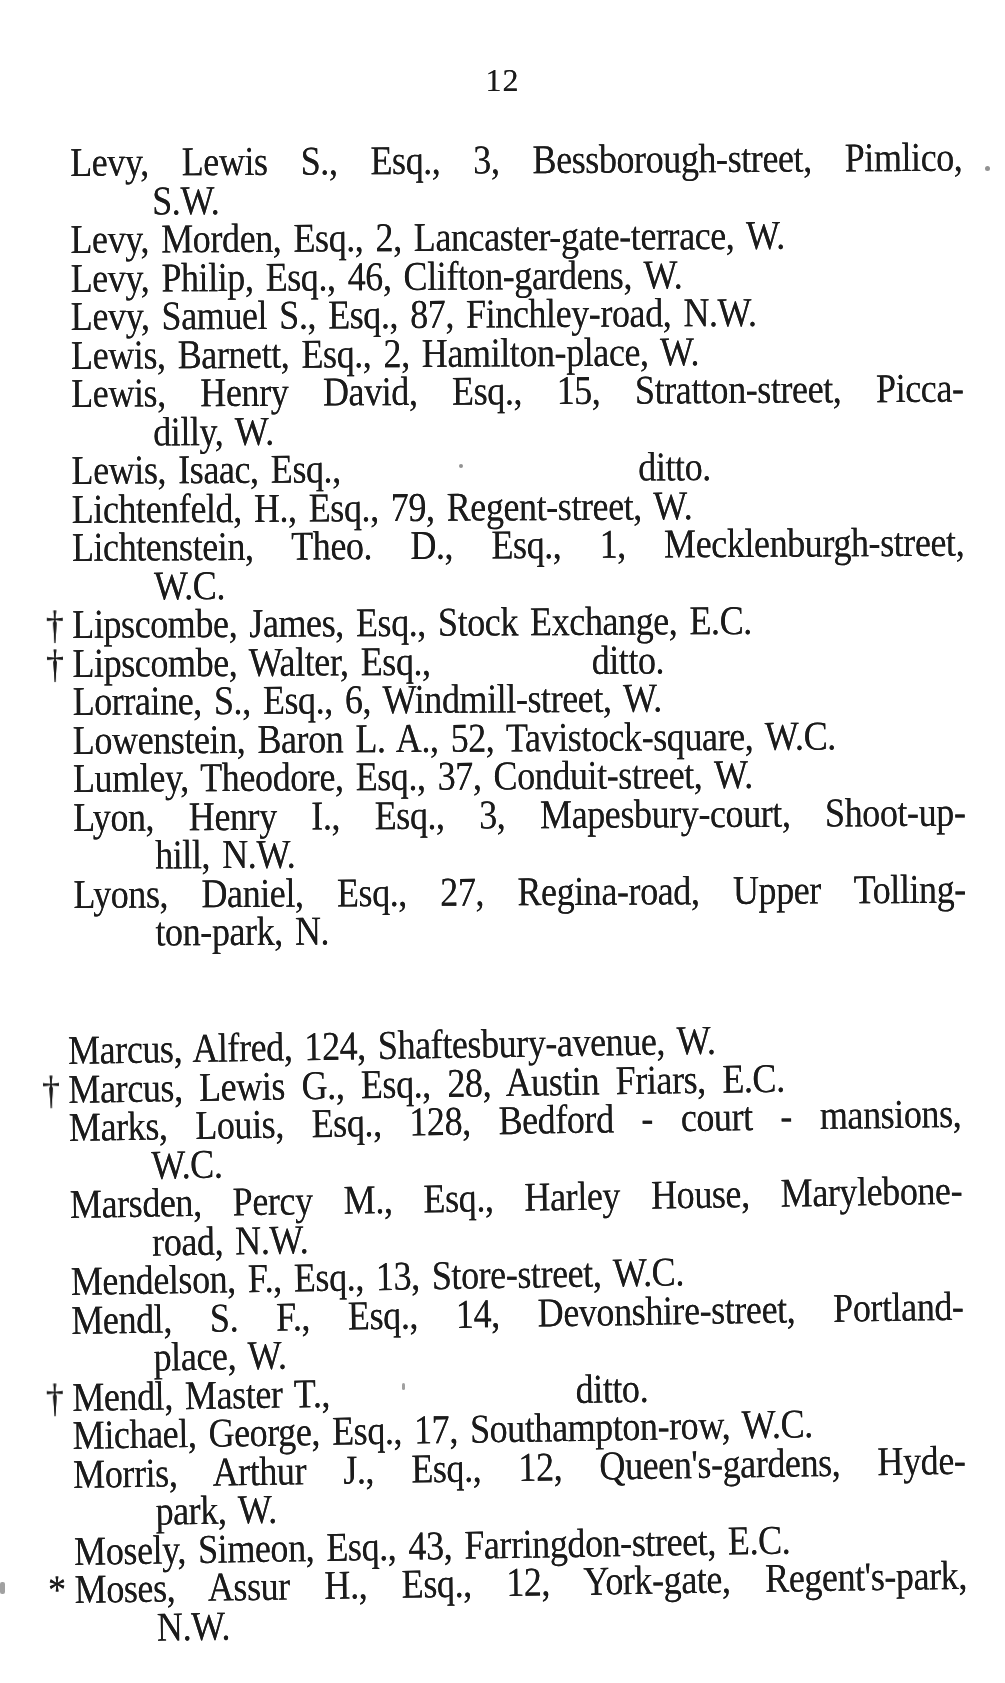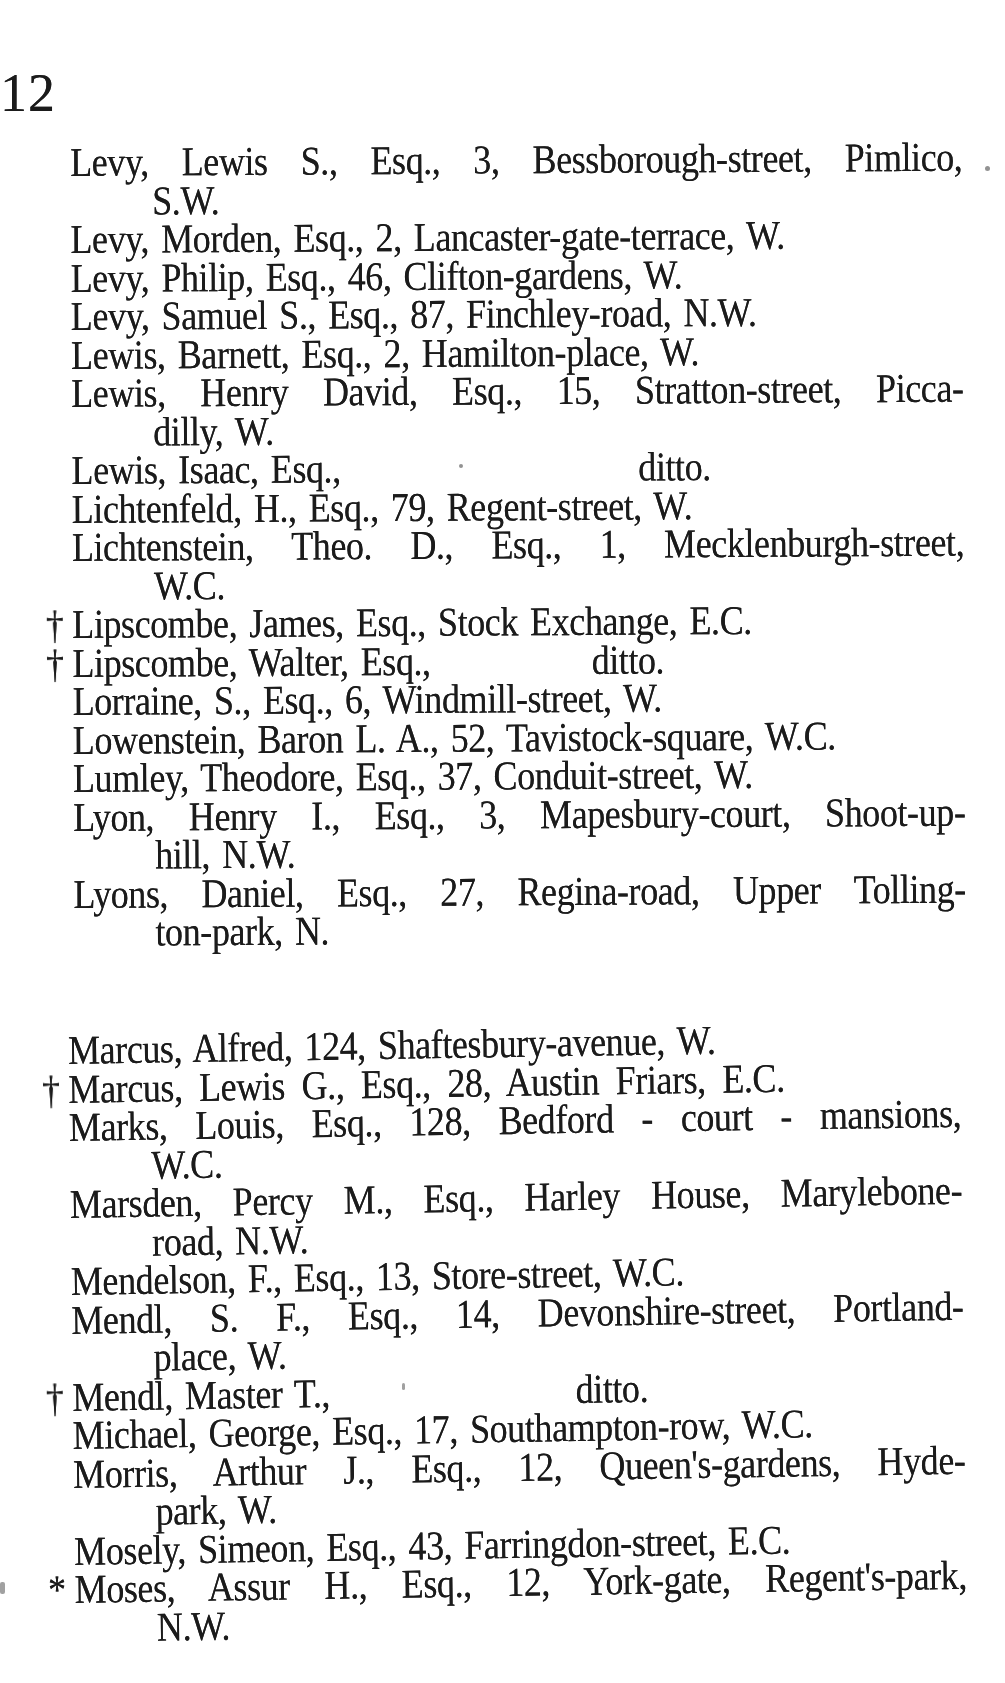--- a/index.html
+++ b/index.html
@@ -7,21 +7,21 @@
     position:relative;
     width:1005px;height:1683px;
     background:#ffffff;
     overflow:hidden;
     font-family:"Liberation Serif","DejaVu Serif",serif;
     color:#1b1b1b;
     text-shadow:0 0 0.5px rgba(20,20,20,0.85);
   }
   .page-number{
     position:absolute;top:62px;left:0;width:100%;
-    font-size:54px;letter-spacing:1px;
+    text-align:center;font-size:32px;letter-spacing:1px;
   }
   .content{
     position:absolute;top:143px;left:70px;width:1014px;
     transform:scaleX(0.88);transform-origin:0 0;
   }
   .group{display:block;}
   .group-0{transform:rotate(-0.3deg);transform-origin:0 0;}
   .group-1{margin-top:79px;transform:rotate(-0.8deg);transform-origin:0 30%;}
   .line{
     position:relative;

